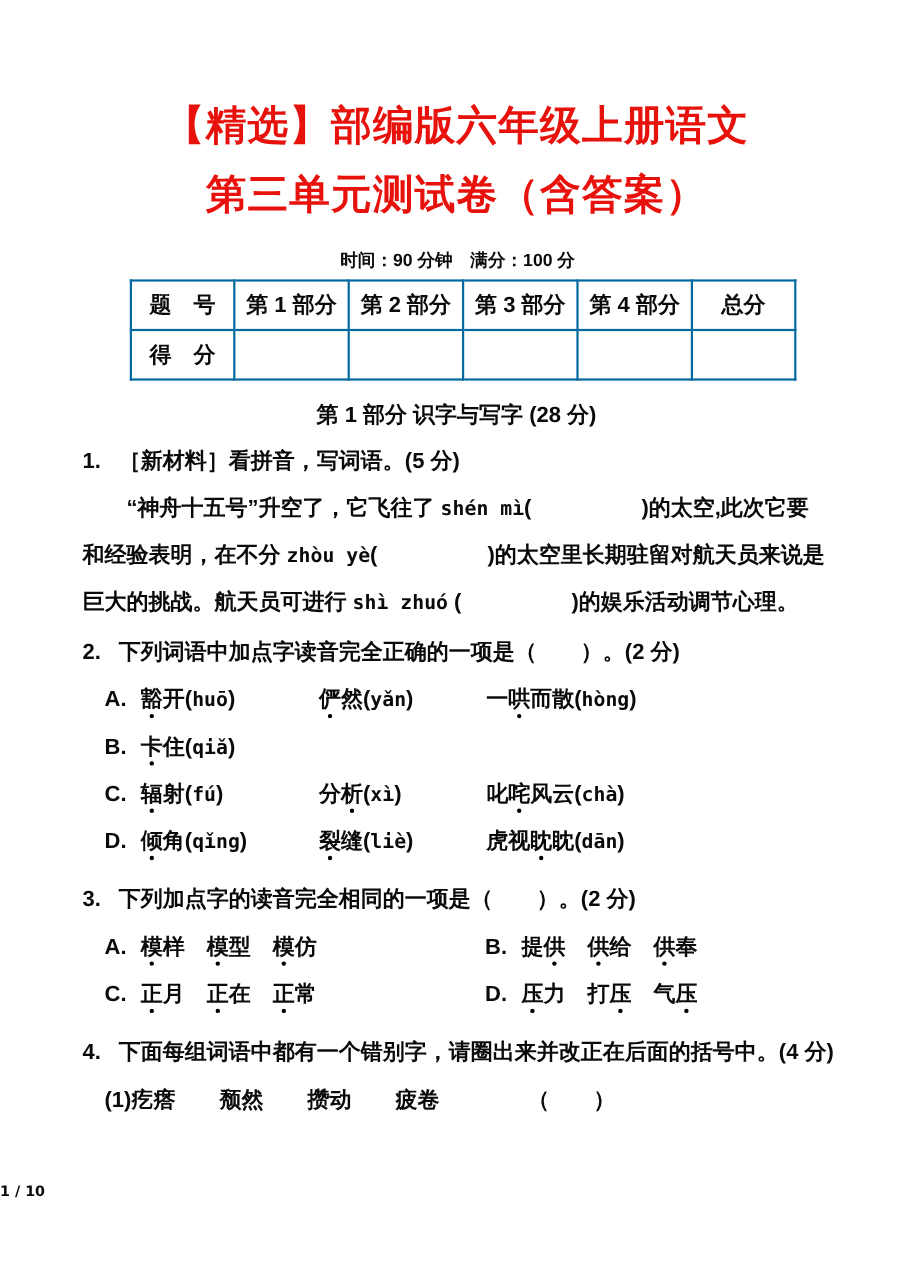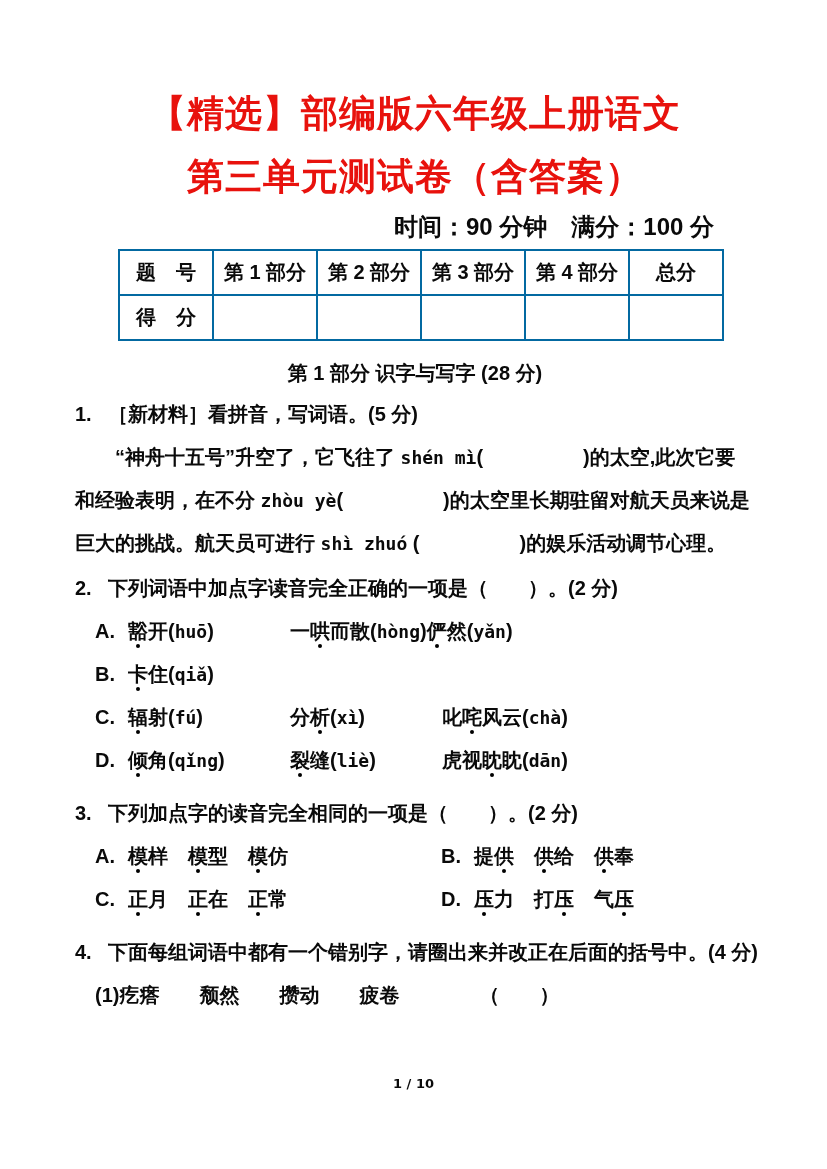--- a/index.html
+++ b/index.html
@@ -11,21 +11,21 @@
     color:#0a0a0a;
     font-family:"Liberation Sans","DejaVu Sans",sans-serif;
     overflow:hidden;
   }
   .content{padding:95px 72px 0 75px;}
 
   .title{margin:0;text-align:center;font-weight:700;font-size:37px;line-height:1;color:#e8120d;}
   .title .t1{margin-bottom:26px;letter-spacing:1px;}
   .title .t2{letter-spacing:1px;}
 
-  .meta{width:596px;margin:16px 0 6px 43px;text-align:right;font-size:24px;font-weight:700;white-space:nowrap;}
+  .meta{width:596px;margin:32px 0 6px 43px;text-align:center;font-size:16px;font-weight:700;white-space:nowrap;}
 
   table.score-table{border-collapse:collapse;margin-left:43px;table-layout:fixed;}
   table.score-table td{
     border:2px solid #0369a1;text-align:center;vertical-align:middle;
     font-size:20px;font-weight:700;height:43px;padding:0;white-space:nowrap;
   }
   table.score-table tr:first-child td:nth-child(1){width:92px;}
   table.score-table tr:first-child td:nth-child(2),
   table.score-table tr:first-child td:nth-child(3),
   table.score-table tr:first-child td:nth-child(4),
@@ -55,21 +55,21 @@
   .pinyin{font-family:"DejaVu Sans Mono","Liberation Mono",monospace;font-size:0.9em;font-weight:700;}
 
   .dot-char{position:relative;display:inline-block;line-height:1.15;}
   .dot-char::after{
     content:"";position:absolute;left:50%;bottom:-5px;
     width:4px;height:4px;margin-left:-2px;border-radius:50%;background:#000;
   }
 
   .footer{
     position:absolute;top:1076px;left:0;right:0;
-    text-align:center;font-size:13px;font-weight:700;
+    text-align:left;font-size:13px;font-weight:700;
     font-family:"DejaVu Sans","Liberation Sans",sans-serif;
   }
 </style>
 </head>
 <body>
 
 <div class="page">
   <div class="content">
 
     <h1 class="title" style="color: rgb(232, 18, 13);">
@@ -111,22 +111,22 @@
       <div class="para-line">巨大的挑战。航天员可进行 <span class="pinyin">shì zhuó</span> (　　　　　)的娱乐活动调节心理。</div>
     </div>
 
     <div class="q gap-sm">
       <div class="q-line">
         <span class="q-num">2.</span><span>下列词语中加点字读音完全正确的一项是（　　）。(2 分)</span>
       </div>
       <div class="opt-row">
         <span class="opt-label">A.</span>
         <span class="opt-item w1"><span class="dot-char">豁</span>开(<span class="pinyin">huō</span>)</span>
+        <span class="opt-item w2"><span class="dot-char">俨</span>然(<span class="pinyin">yǎn</span>)</span>
         <span class="opt-item">一<span class="dot-char">哄</span>而散(<span class="pinyin">hòng</span>)</span>
-        <span class="opt-item w2"><span class="dot-char">俨</span>然(<span class="pinyin">yǎn</span>)</span>
       </div>
       <div class="opt-row">
         <span class="opt-label">B.</span>
         <span class="opt-item w2"><span class="dot-char">卡</span>住(<span class="pinyin">qiǎ</span>)</span>
       </div>
       <div class="opt-row">
         <span class="opt-label">C.</span>
         <span class="opt-item w1"><span class="dot-char">辐</span>射(<span class="pinyin">fú</span>)</span>
         <span class="opt-item w2">分<span class="dot-char">析</span>(<span class="pinyin">xì</span>)</span>
         <span class="opt-item">叱<span class="dot-char">咤</span>风云(<span class="pinyin">chà</span>)</span>

